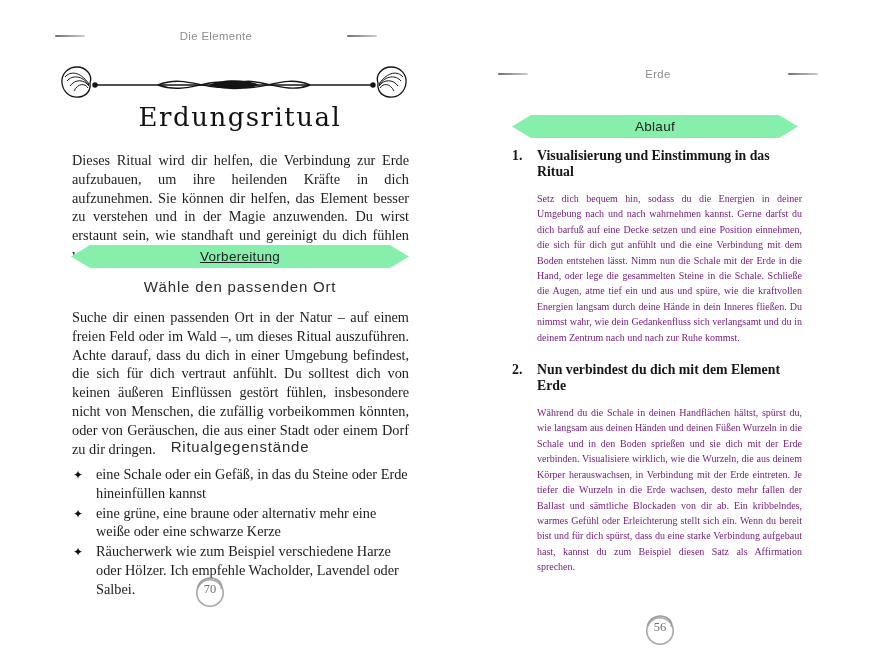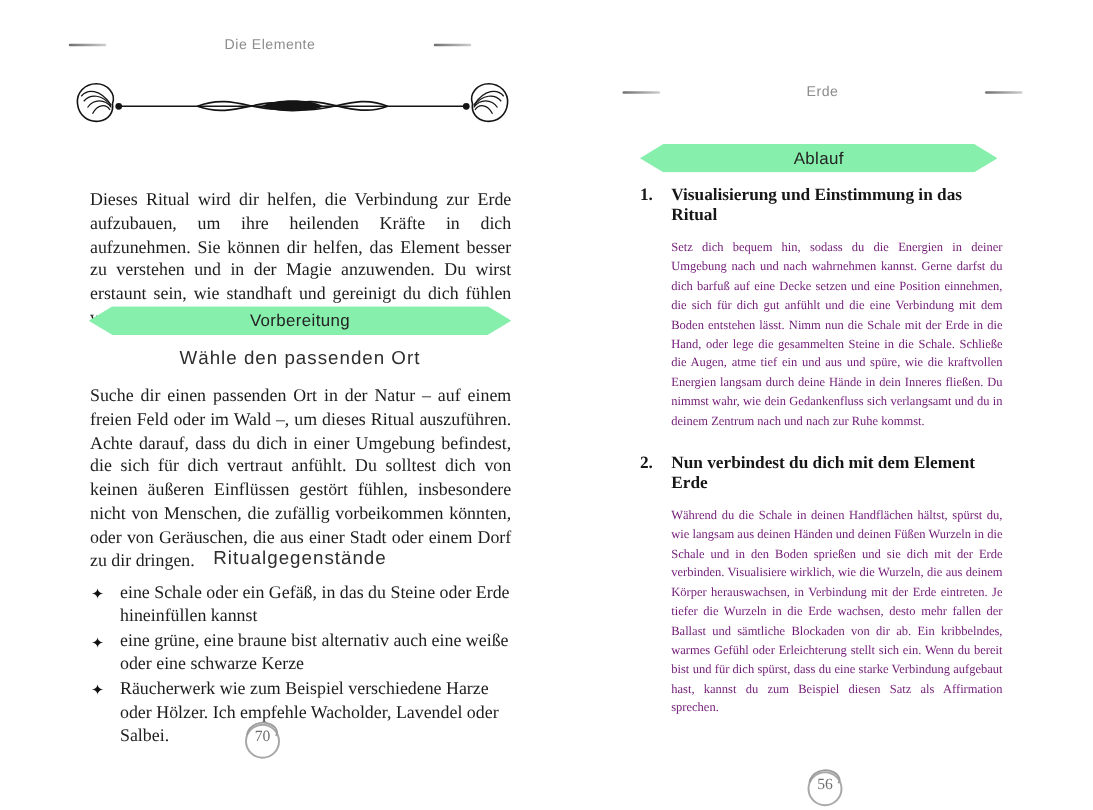--- a/index.html
+++ b/index.html
@@ -110,41 +110,42 @@
           <g stroke="#141414" fill="none" stroke-width="1">
             <path d="M31 21 C22 8 12 8 7 14"></path>
             <path d="M31 22 C24 12 14 12 9 18"></path>
             <path d="M31 23 C26 16 17 16 12 23"></path>
             <path d="M30 25 C27 20 20 20 16 28"></path>
           </g>
         </g>
       </svg>
     </div>
 
+    <div class="abs title" style="left:72px; top:102px; width:336px;">Erdungsritual</div>
 
     <p class="abs body-l" lang="de" style="left:72px; top:151px; width:337px;">Dieses Ritual wird dir helfen, die Verbindung zur Erde aufzubauen, um ihre heilenden Kräfte in dich aufzunehmen. Sie können dir helfen, das Element besser zu verstehen und in der Magie anzuwenden. Du wirst erstaunt sein, wie standhaft und gereinigt du dich fühlen wirst, wenn du dieses Ritual regelmäßig anwendest.</p>
 
-    <div class="abs banner" style="left:71px; top:245px; width:338px;">
+    <div class="abs banner" style="left:71px; top:245px; width:338px;text-decoration:underline;">
       <span class="banner-label">Vorbereitung</span>
     </div>
 
     <div class="abs subheading" style="left:72px; top:278px; width:336px;">Wähle den passenden Ort</div>
 
     <p class="abs body-l" lang="de" style="left:72px; top:308px; width:337px;">Suche dir einen passenden Ort in der Natur – auf einem freien Feld oder im Wald –, um dieses Ritual auszuführen. Achte darauf, dass du dich in einer Umgebung befindest, die sich für dich vertraut anfühlt. Du solltest dich von keinen äußeren Einflüssen gestört fühlen, insbesondere nicht von Menschen, die zufällig vorbeikommen könnten, oder von Geräuschen, die aus einer Stadt oder einem Dorf zu dir dringen.</p>
 
     <div class="abs subheading" style="left:72px; top:438px; width:336px;">Ritualgegenstände</div>
 
     <ul class="abs bullet-list" style="left:72px; top:465px; width:337px;">
       <li class="bullet-item">
         <span class="bullet-marker">✦</span>
         <span>eine Schale oder ein Gefäß, in das du Steine oder Erde hineinfüllen kannst</span>
       </li>
       <li class="bullet-item">
         <span class="bullet-marker">✦</span>
-        <span>eine grüne, eine braune bist alternativ auch eine weiße oder eine schwarze Kerze</span>
+        <span>eine grüne, eine braune oder alternativ mehr eine weiße oder eine schwarze Kerze</span>
       </li>
       <li class="bullet-item">
         <span class="bullet-marker">✦</span>
         <span>Räucherwerk wie zum Beispiel verschiedene Harze oder Hölzer. Ich empfehle Wacholder, Lavendel oder Salbei.</span>
       </li>
     </ul>
 
     <div class="abs badge" style="left:192px; top:573px;">
       <svg width="36" height="38" viewBox="0 0 36 38">
         <circle cx="18" cy="20" r="13.2" fill="none" stroke="#a8a8a8" stroke-width="1.6"></circle>

